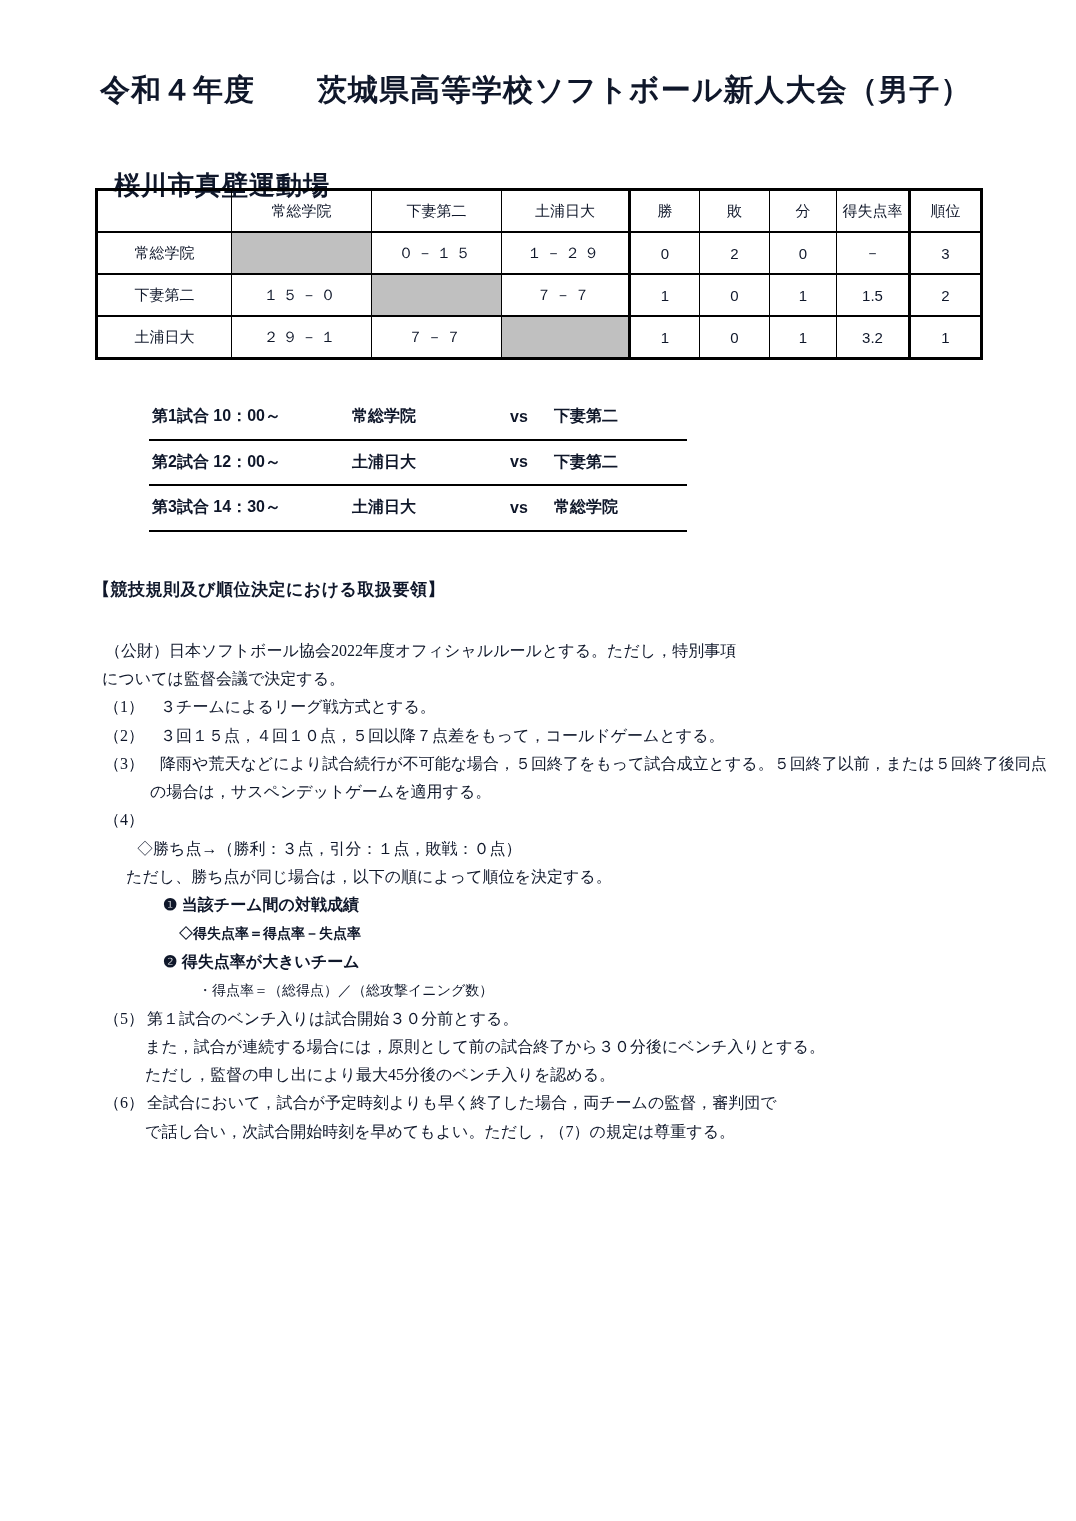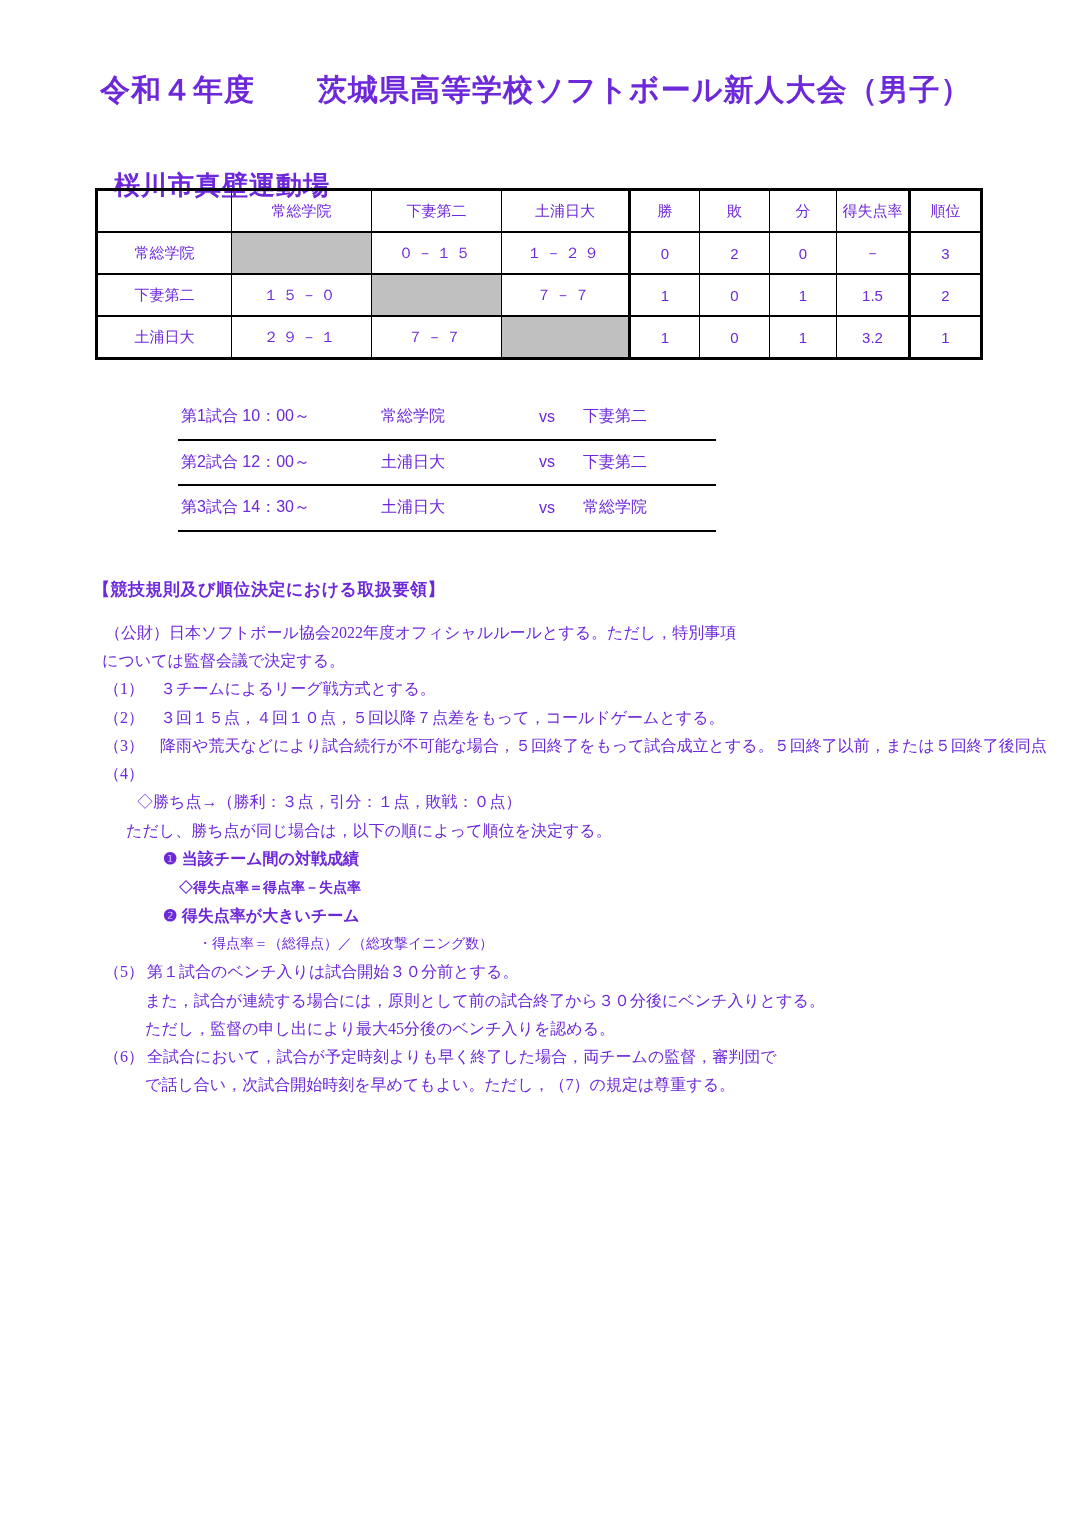--- a/index.html
+++ b/index.html
@@ -1,20 +1,20 @@
 <!DOCTYPE html>
 <html><head>
 <meta charset="utf-8">
 <style>
   html,body{margin:0;padding:0;background:#e8e8e8;}
   .page{
     position:relative;
     width:1076px;height:1521px;
     background:#ffffff;
-    color:#6d28d9;
+    color:#0f172a;
     margin:0 auto;
     overflow:hidden;
   }
   
   .title{
     position:absolute;top:70px;left:100px;margin:0;
     font-family:"Liberation Sans",sans-serif;
     font-weight:bold;font-size:30px;letter-spacing:1px;white-space:nowrap;
   }
   .venue{
@@ -31,37 +31,37 @@
   }
   table.standings td{
     border-left:1px solid #000;border-right:1px solid #000;
     border-top:2px solid #000;border-bottom:2px solid #000;
     text-align:center;vertical-align:middle;
     font-size:15px;height:40px;padding:0;overflow:hidden;white-space:nowrap;
   }
   table.standings td.sepL{border-left:3px solid #000;}
   table.standings .score{letter-spacing:4px;margin-left:24px;}
   
-  .schedule{position:absolute;top:395px;left:178px;width:538px;}
+  .schedule{position:absolute;top:395px;left:149px;width:538px;font-weight:bold;}
   .sched-row{
     display:flex;align-items:center;height:43.5px;
     border-bottom:2px solid #000;
     font-family:"Liberation Sans",sans-serif;font-size:16px;white-space:nowrap;
   }
   .s-label{width:200px;padding-left:3px;}
   .s-t1{width:158px;}
   .s-vs{width:44px;}
   .s-t2{flex:1;}
   
   .rules{position:absolute;top:578px;left:0;right:0;font-family:"Liberation Serif",serif;}
   .rules-heading{
     margin-left:93px;font-size:17px;font-weight:bold;
     line-height:24px;letter-spacing:0.5px;
   }
-  .rules-lines{margin-top:17px;}
+  .rules-lines{margin-top:35px;}
   .rl{
     height:28.3px;display:flex;align-items:center;
     font-size:16px;font-weight:500;white-space:nowrap;
   }
   .rl .num{width:56px;flex:none;}
   .rl.tight .num{width:auto;flex:none;margin-right:3px;}
   .ml-a{margin-left:105px;}   
   .ml-b{margin-left:102px;}   
   .item{margin-left:104px;}   
   .ml-c{margin-left:150px;}   
@@ -174,20 +174,21 @@
           <span>３チームによるリーグ戦方式とする。</span>
         </div>
       <div class="rl item">
           <span class="num">（2）</span>
           <span>３回１５点，４回１０点，５回以降７点差をもって，コールドゲームとする。</span>
         </div>
       <div class="rl item">
           <span class="num">（3）</span>
           <span>降雨や荒天などにより試合続行が不可能な場合，５回終了をもって試合成立とする。５回終了以前，または５回終了後同点</span>
         </div>
+      <div class="rl ml-c">の場合は，サスペンデットゲームを適用する。</div>
       <div class="rl item">
           <span class="num">（4）</span>
         </div>
       <div class="rl ml-d">◇勝ち点→（勝利：３点，引分：１点，敗戦：０点）</div>
       <div class="rl ml-e">ただし、勝ち点が同じ場合は，以下の順によって順位を決定する。</div>
       <div class="rl ml-f g b">❶ 当該チーム間の対戦成績</div>
       <div class="rl ml-g g b sm">◇得失点率＝得点率－失点率</div>
       <div class="rl ml-f g b">❷ 得失点率が大きいチーム</div>
       <div class="rl ml-h g sm">・得点率＝（総得点）／（総攻撃イニング数）</div>
       <div class="rl item tight">

